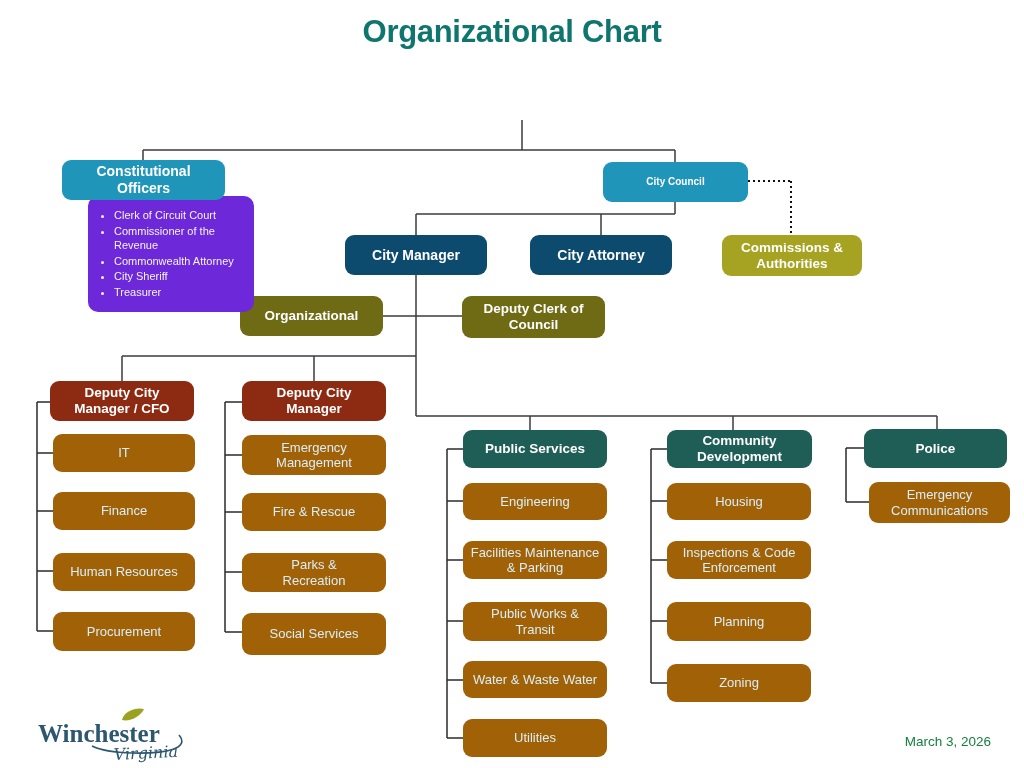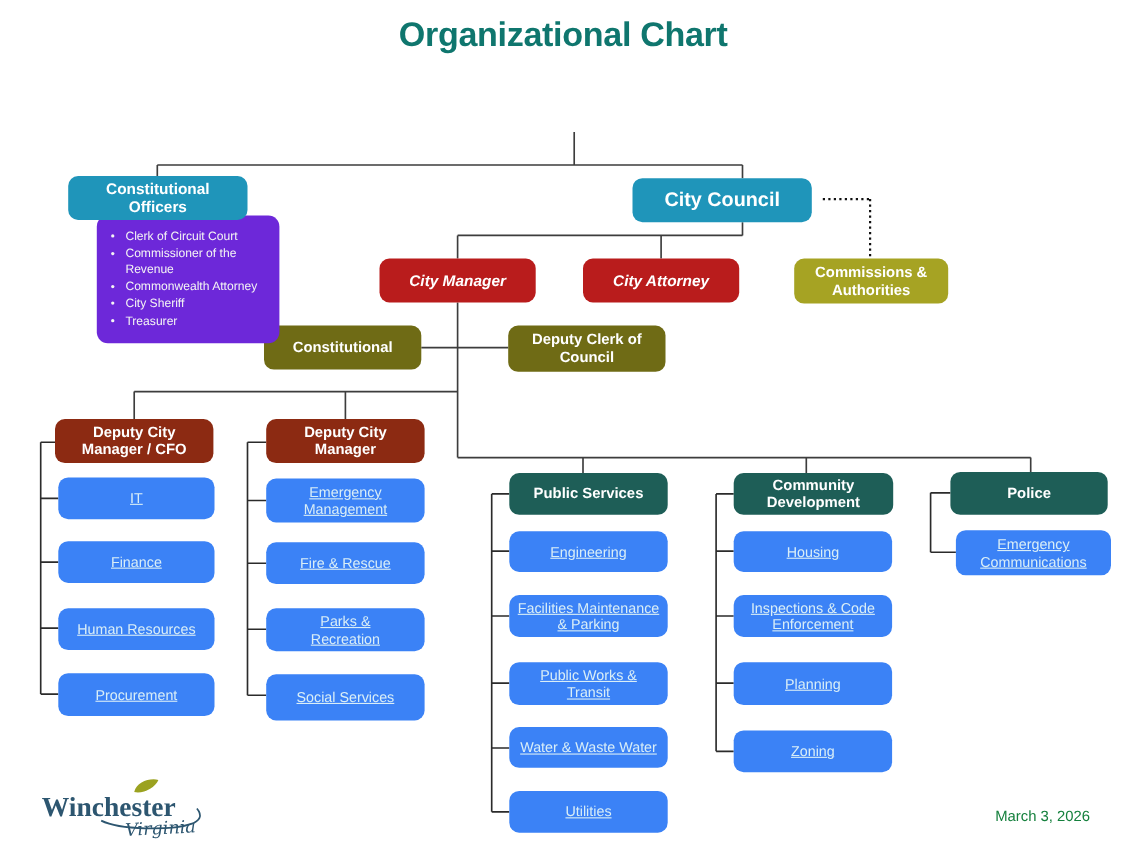--- a/index.html
+++ b/index.html
@@ -9,22 +9,22 @@
          font-size:31px;font-weight:800;color:#0f766e;letter-spacing:-0.3px;}
   .node{position:absolute;display:flex;align-items:center;justify-content:center;
         text-align:center;border-radius:9px;color:#ffffff;font-weight:700;
         font-size:13.5px;line-height:1.18;padding:2px 10px;box-sizing:border-box;}
   .child{font-weight:400;font-size:13px;color:#d9eef7;padding:2px 4px;}
   .narrow span{display:inline-block;max-width:96px;}
   .pad-lg{padding:2px 18px;}
   .b-navy{background:#15516b;}
   .b-teal{background:#1f95ba;}
   .b-dteal{background:#1e5e57;}
-  .b-child{background:#3b82f6;text-decoration:underline;}
-  .b-maroon{background:#b91c1c;font-style:italic;}
+  .b-child{background:#a16207;}
+  .b-maroon{background:#0c4a6e;}
   .b-olive{background:#6f6b15;}
   .b-ygreen{background:#a6a323;}
   .b-brick{background:#8c2a12;}
   .co-gray{position:absolute;left:60px;top:196px;width:166px;height:116px;
            background:#6d28d9;border-radius:10px;box-sizing:border-box;z-index:1;margin-left:28px;}
   .co-gray ul{margin:12px 4px 4px 8px;padding-left:18px;font-size:11px;
               color:#f4f4f4;line-height:1.32;text-align:left;}
   .co-gray li{margin:0 0 1px 0;}
   .hdr-co{z-index:2;font-size:14px;}
   svg.wires{position:absolute;left:0;top:0;z-index:0;}
@@ -61,37 +61,37 @@
   <div class="co-gray">
     <ul>
       <li>Clerk of Circuit Court</li>
       <li>Commissioner of the Revenue</li>
       <li>Commonwealth Attorney</li>
       <li>City Sheriff</li>
       <li>Treasurer</li>
     </ul>
   </div>
 
-  <div class="node b-teal" style="left:575px;top:162px;width:163px;height:40px;font-size:18px;">
+  <div class="node b-teal" style="left:603px;top:162px;width:145px;height:40px;font-size:10px;">
     <span>City Council</span>
   </div>
 
   <div class="node b-ygreen pad-lg" style="left:722px;top:235px;width:140px;height:41px;">
     <span>Commissions &amp; Authorities</span>
   </div>
 
   <div class="node b-maroon" style="left:345px;top:235px;width:142px;height:40px;font-size:14px;">
     <span>City Manager</span>
   </div>
   <div class="node b-maroon" style="left:530px;top:235px;width:142px;height:40px;font-size:14px;">
     <span>City Attorney</span>
   </div>
 
   <div class="node b-olive" style="left:240px;top:296px;width:143px;height:40px;">
-    <span>Constitutional</span>
+    <span>Organizational</span>
   </div>
   <div class="node b-olive" style="left:462px;top:296px;width:143px;height:42px;">
     <span>Deputy Clerk of Council</span>
   </div>
 
   <div class="node b-brick" style="left:50px;top:381px;width:144px;height:40px;">
     <span>Deputy City Manager / CFO</span>
   </div>
   <div class="node b-child child" style="left:53px;top:434px;width:142px;height:38px;">
     <span>IT</span>

